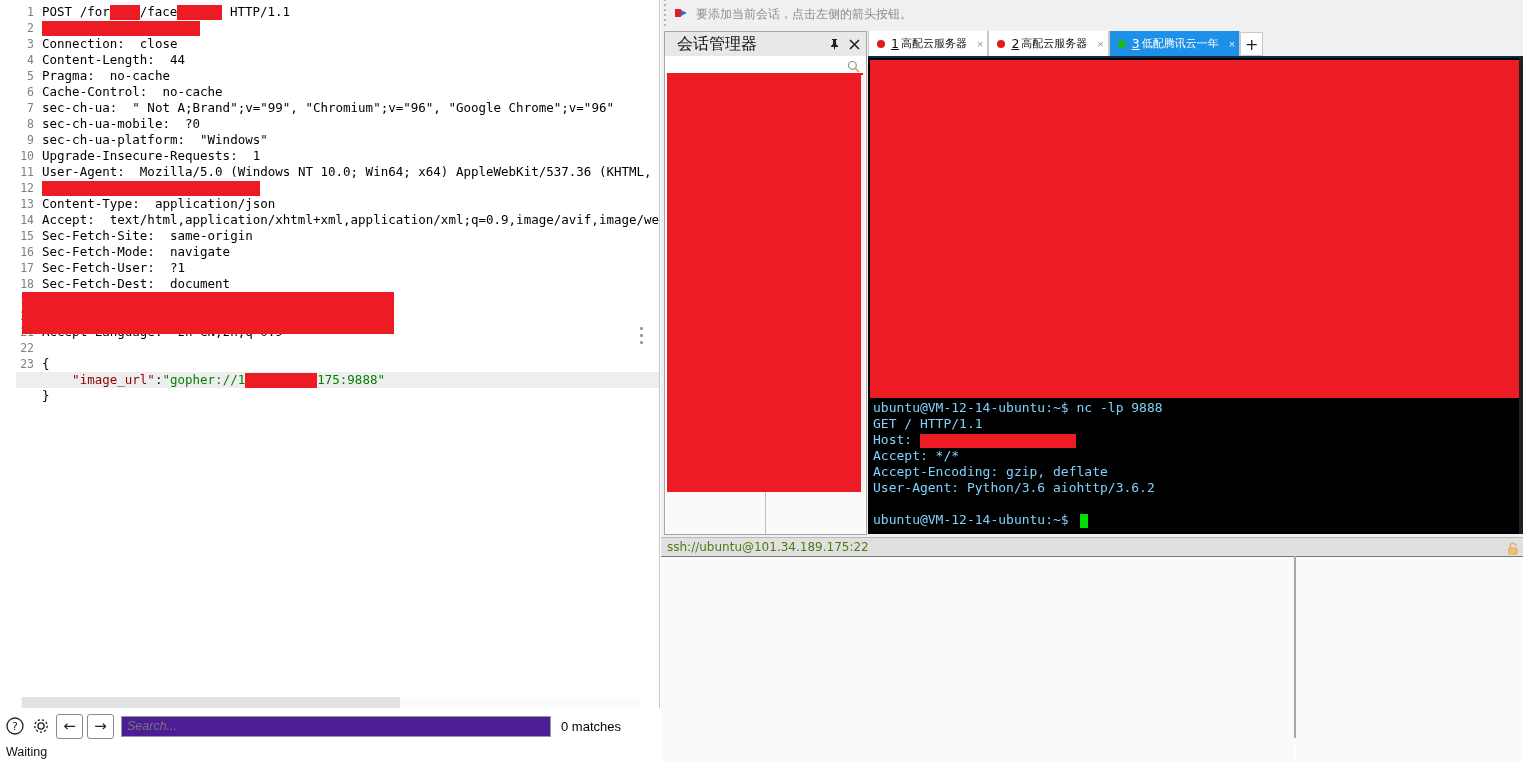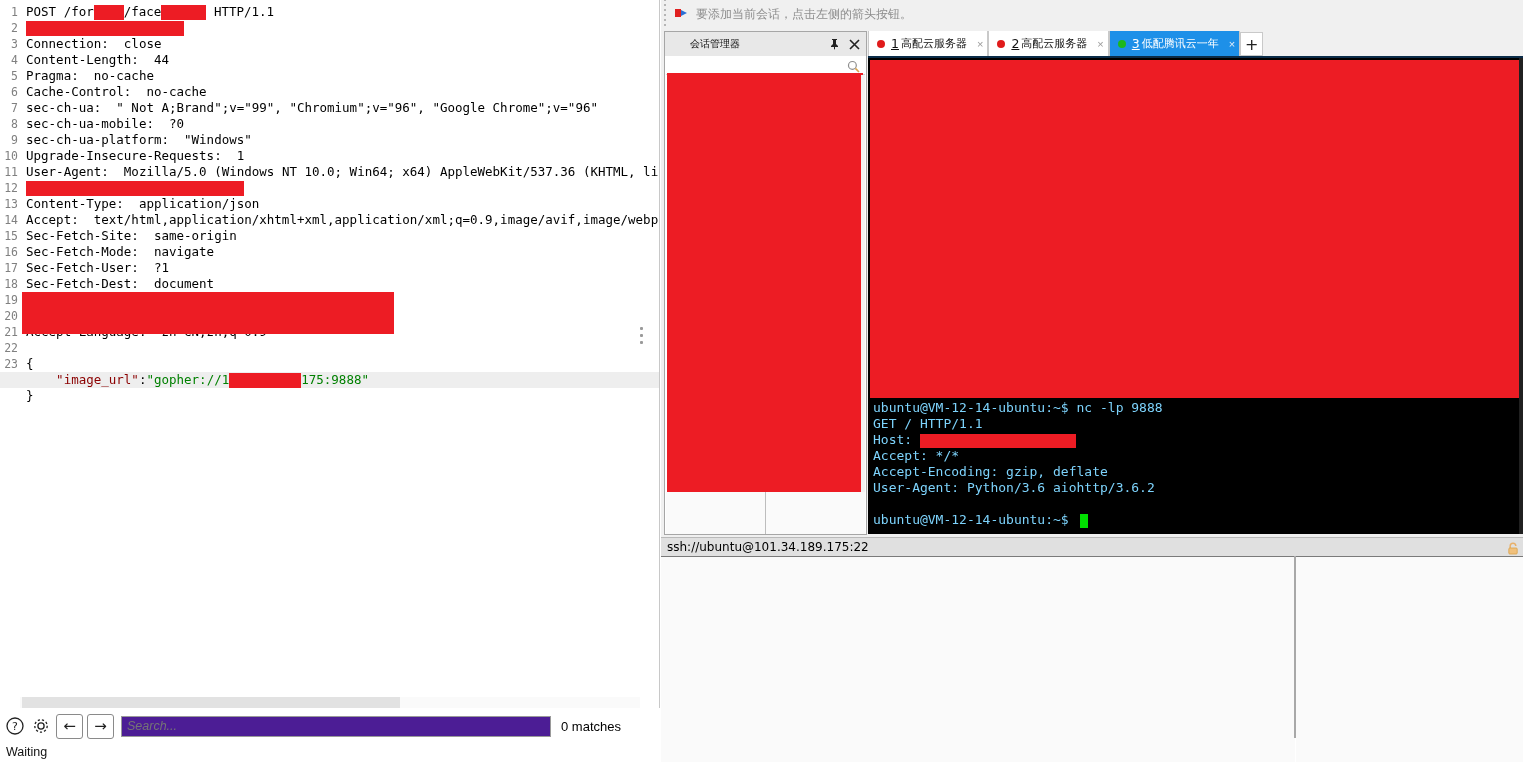--- a/index.html
+++ b/index.html
@@ -24,21 +24,21 @@
     position: absolute;
     left: 0; top: 0;
     width: 660px; height: 708px;
     background: #ffffff;
     border-right: 1px solid #c8c8c8;
     box-sizing: border-box;
     overflow: hidden;
   }
   #code-area {
     position: absolute;
-    left: 0; top: 4px;
+    left: 16px; top: 4px;
     width: 660px;
     height: 686px;
     overflow: hidden;
   }
   .code-line {
     position: relative;
     height: 16px;
     line-height: 16px;
     white-space: pre;
     font-family: "DejaVu Sans Mono", "Liberation Mono", monospace;
@@ -200,22 +200,22 @@
   }
   #sm-title {
     position: absolute;
     left: 0; top: 0;
     width: 201px; height: 24px;
     background: #e8e8e8;
     display: flex; align-items: center;
     box-sizing: border-box;
   }
   #sm-title-text {
-    margin-left: 25px;
-    font-size: 10px;
+    margin-left: 12px;
+    font-size: 16px;
     color: #101010;
     font-family: Liberation Mono, monospace;
     flex: 1;
   }
   .sm-ctrl {
     width: 16px; height: 16px;
     display: flex; align-items: center; justify-content: center;
     font-size: 13px; color: #222;
     cursor: pointer;
     margin-right: 4px;
@@ -366,21 +366,21 @@
     left: 0; top: 537px;
     width: 862px; height: 19px;
     background: #e0e0e0;
     border-top: 1px solid #b9b9b9;
     box-sizing: border-box;
     display: flex; align-items: center;
   }
   #status-ssh {
     margin-left: 6px;
     font-size: 12px;
-    color: #000000;
+    color: #4d7c0f;
     font-family: "DejaVu Sans", "Liberation Sans", sans-serif;
   }
   #status-lock {
     position: absolute;
     right: 4px; top: 3px;
   }
 
   
   #bottom-left-pane {
     position: absolute;

